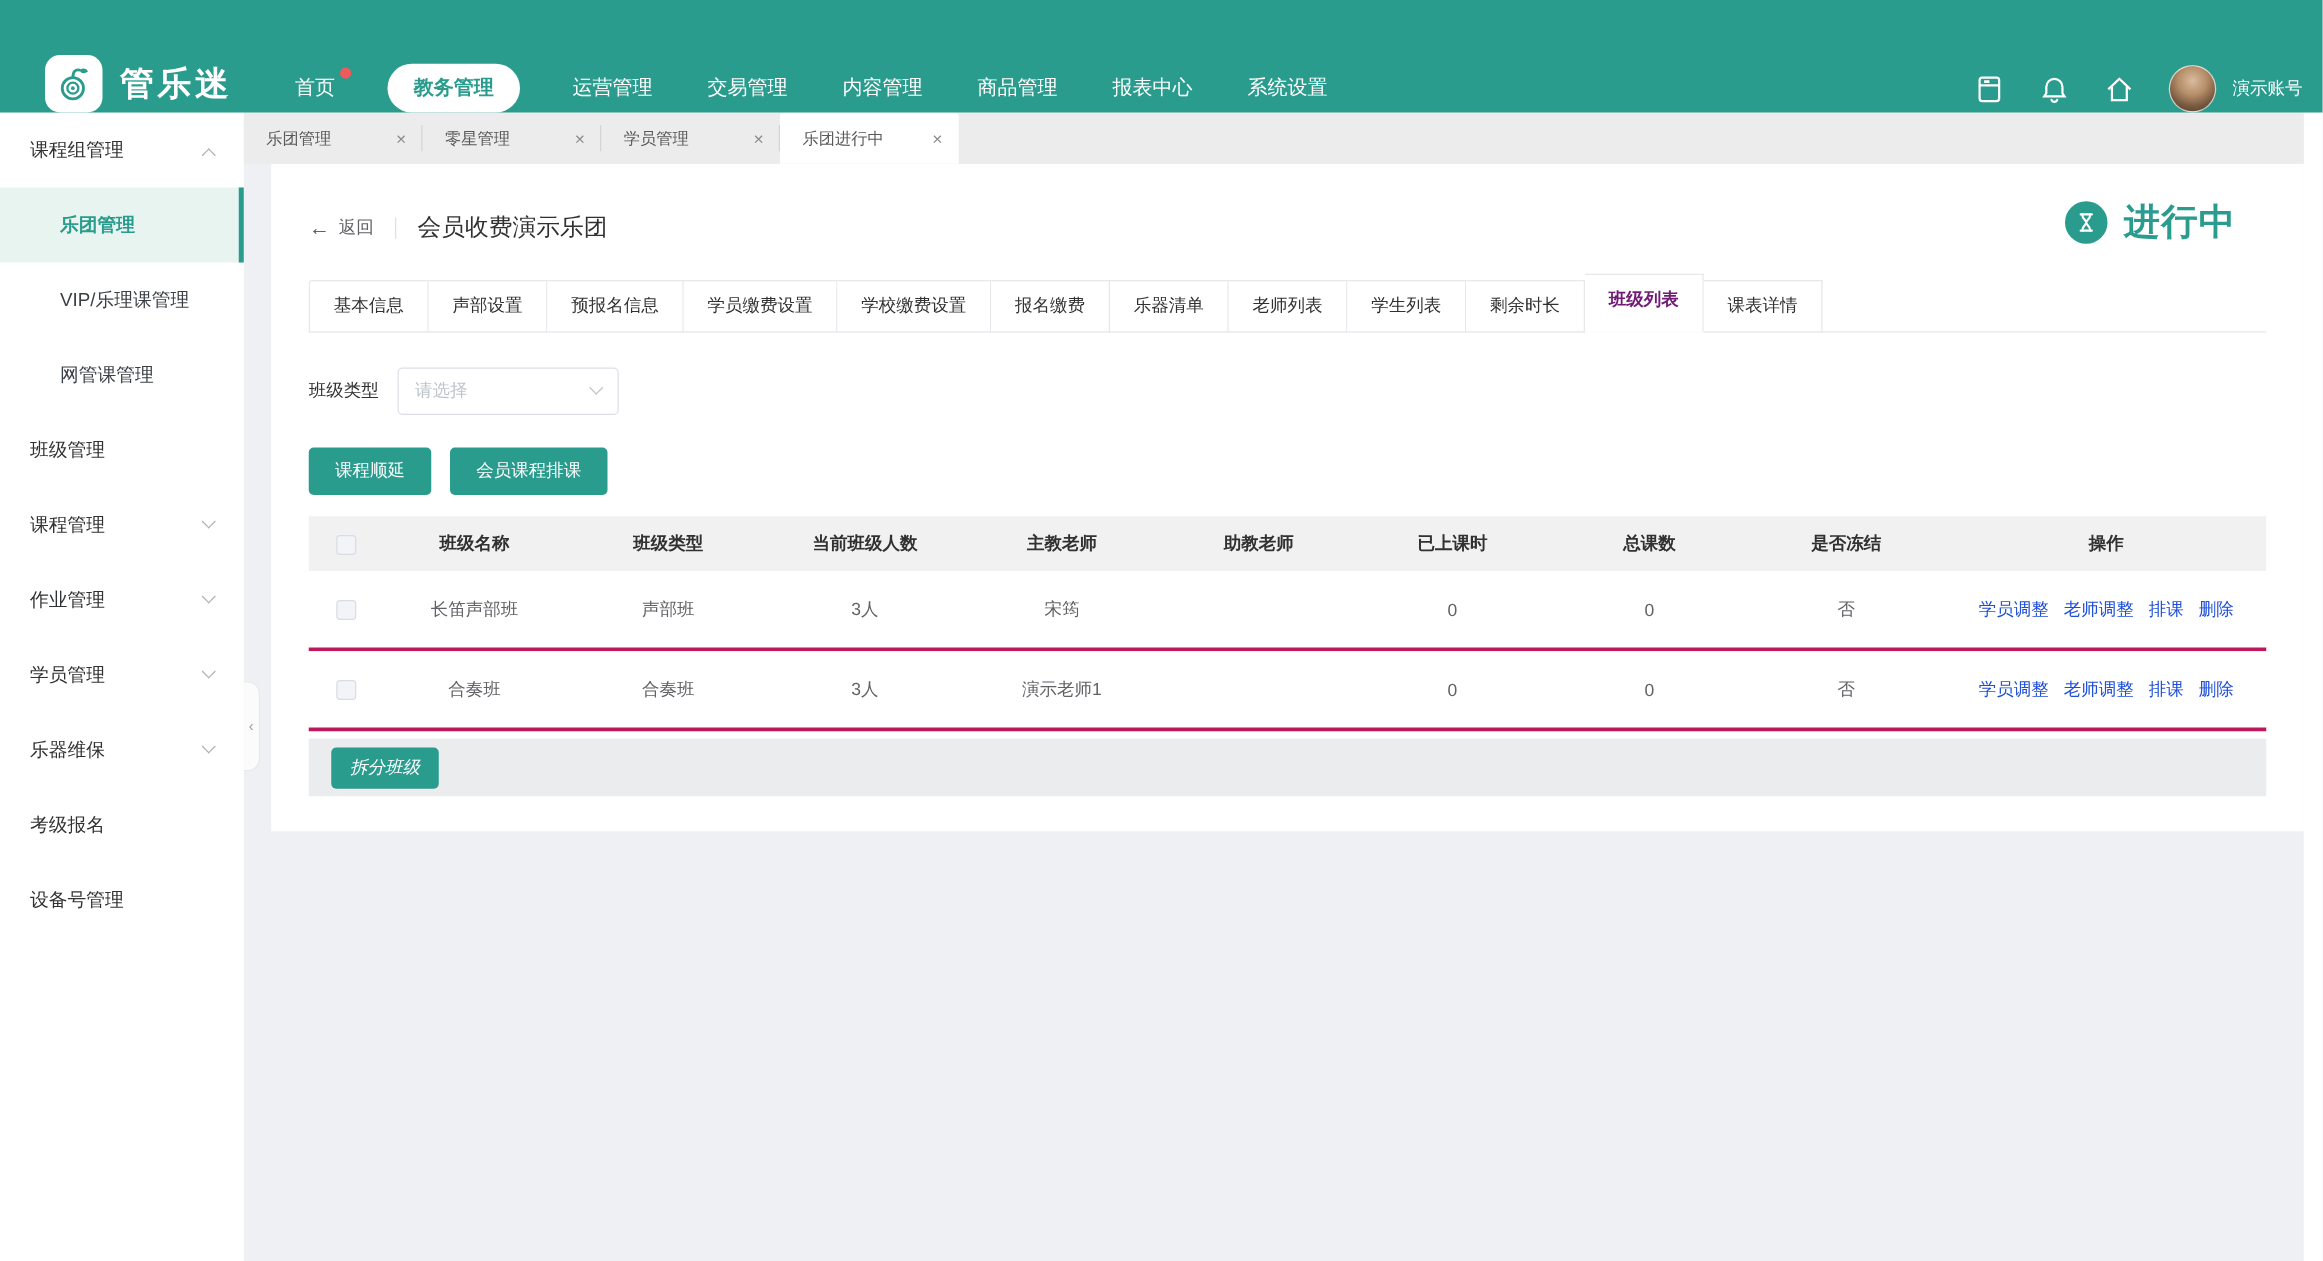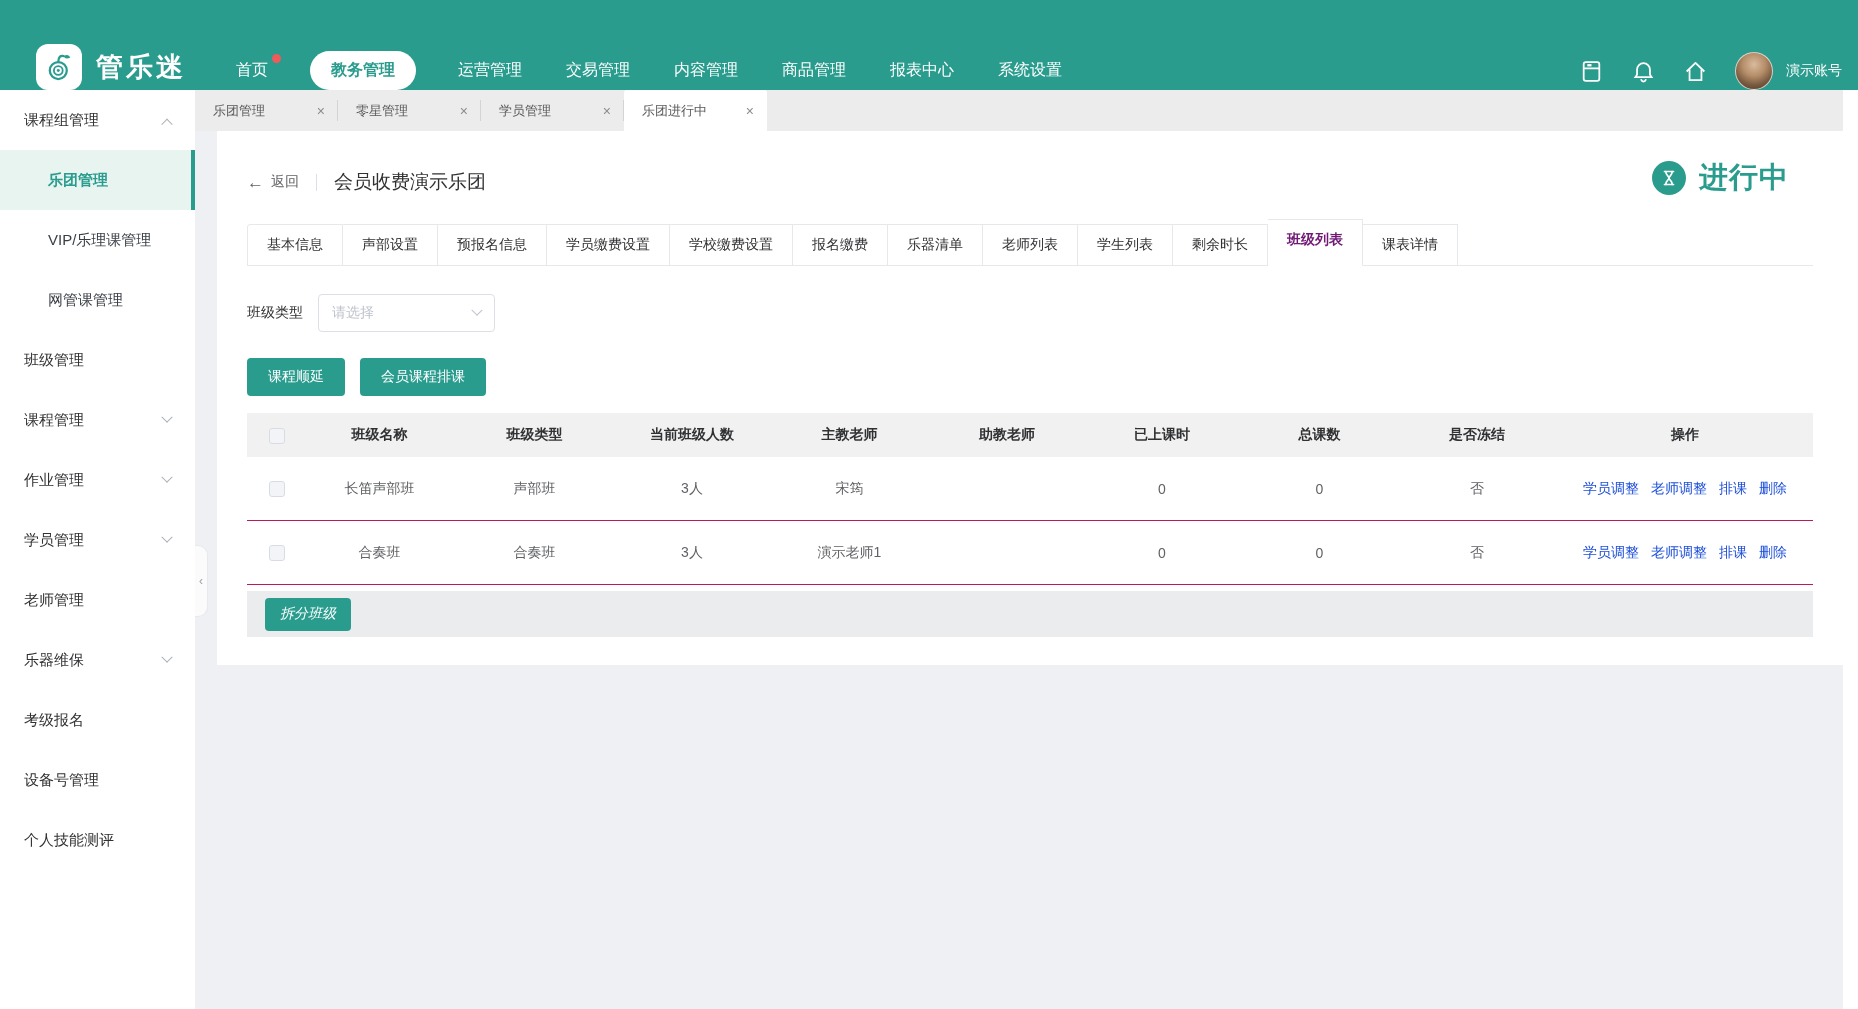--- a/index.html
+++ b/index.html
@@ -65,21 +65,21 @@
   .select { width:177px; height:38px; border:1px solid #dcdfe6; border-radius:4px; display:flex; align-items:center; justify-content:space-between; padding:0 13px; cursor:pointer; background:#fff; }
   .select-placeholder { color:#bfc4cc; font-size:14px; }
   .select .chev { border-color:#c0c4cc; }
 
   .btn-row { display:flex; gap:15px; margin:26px 30px 0 30px; }
   .btn { background:#2a9c8e; color:#fff; font-size:14px; height:38px; padding:0 21px; border-radius:4px; display:flex; align-items:center; cursor:pointer; white-space:nowrap; }
 
   .table { margin:17px 30px 0 30px; font-size:14px; }
   .trow { display:flex; align-items:center; }
   .thead { background:#f1f1f1; height:44px; font-weight:bold; color:#303133; }
-  .tbody-row { height:64px; border-bottom:1px solid #be185d; color:#606266; background:#fff; }
+  .tbody-row { height:64px; border-bottom:3px solid #be185d; color:#606266; background:#fff; }
   .col { text-align:center; flex:0 0 auto; }
   .c0{width:60px;} .c1{width:145px;} .c2{width:165px;} .c3{width:150px;} .c4{width:165px;}
   .c5{width:150px;} .c6{width:160px;} .c7{width:155px;} .c8{width:160px;} .c9{width:256px;}
   .checkbox { display:inline-block; width:16px; height:16px; background:#f2f4f8; border:1px solid #d9dce3; border-radius:3px; vertical-align:middle; cursor:pointer; }
   .ops { display:flex; gap:12px; justify-content:center; }
   .link { color:#1d4ed8; cursor:pointer; white-space:nowrap; }
 
   .table-footer { margin:6px 30px 0 30px; height:46px; background:#ebecee; display:flex; align-items:center; padding:0 18px; }
   .fbtn { background:#2a9c8e; color:#fff; font-size:14px; height:33px; padding:0 15px; border-radius:4px; display:flex; align-items:center; cursor:pointer; white-space:nowrap;font-style:italic; }
   .footer-right { margin-left:auto; display:flex; gap:16px; }
@@ -165,34 +165,28 @@
     </div>
     <div class="side-item">
       <span class="side-label">作业管理</span>
       <span class="chev"></span>
     </div>
     <div class="side-item">
       <span class="side-label">学员管理</span>
       <span class="chev"></span>
     </div>
     <div class="side-item">
-      <span class="side-label">老师管理</span>
-    </div>
-    <div class="side-item">
       <span class="side-label">乐器维保</span>
       <span class="chev"></span>
     </div>
     <div class="side-item">
       <span class="side-label">考级报名</span>
     </div>
     <div class="side-item">
       <span class="side-label">设备号管理</span>
-    </div>
-    <div class="side-item">
-      <span class="side-label">个人技能测评</span>
     </div>
     <div class="collapse-handle">
       <span>‹</span>
     </div>
   </aside>
 
   <div class="tabbar">
     <div class="tab">
       <span>乐团管理</span>
       <span class="tab-close">×</span>

